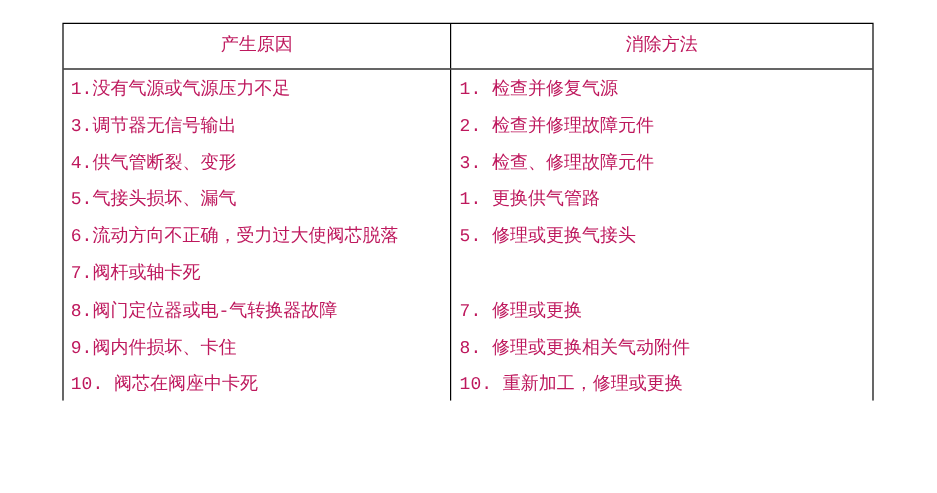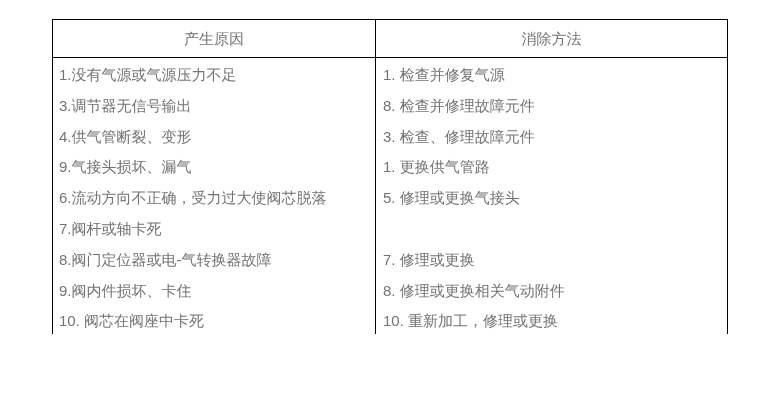--- a/index.html
+++ b/index.html
@@ -5,22 +5,22 @@
   html, body {
     margin: 0;
     padding: 0;
     background: #ffffff;
   }
   .page {
     position: relative;
     width: 781px;
     height: 334px;
     background: #ffffff;
-    font-family: Liberation Sans, sans-serif;
-    color: #737373;
+    font-family: Liberation Mono, monospace;
+    color: #be185d;
     overflow: hidden;
   }
   .tbl {
     position: absolute;
     left: 52px;
     top: 19px;
     width: 676px;
     box-sizing: border-box;
     border: 1px solid #000000;
     border-bottom-width: 2px;
@@ -77,31 +77,31 @@
   <div class="tbl">
     <div class="hdr-row">
       <div class="hdr-cell left">产生原因</div>
       <div class="hdr-cell right">消除方法</div>
     </div>
     <div class="body-row">
       <div class="body-cell left">
         <div class="line">1.没有气源或气源压力不足</div>
         <div class="line">3.调节器无信号输出</div>
         <div class="line">4.供气管断裂、变形</div>
-        <div class="line">9.气接头损坏、漏气</div>
+        <div class="line">5.气接头损坏、漏气</div>
         <div class="line">6.流动方向不正确，受力过大使阀芯脱落</div>
         <div class="line">7.阀杆或轴卡死</div>
         <div class="line">8.阀门定位器或电-气转换器故障</div>
         <div class="line">9.阀内件损坏、卡住</div>
         <div class="line">10. 阀芯在阀座中卡死</div>
         <div class="line"></div>
       </div>
       <div class="body-cell right">
         <div class="line">1. 检查并修复气源</div>
-        <div class="line">8. 检查并修理故障元件</div>
+        <div class="line">2. 检查并修理故障元件</div>
         <div class="line">3. 检查、修理故障元件</div>
         <div class="line">1. 更换供气管路</div>
         <div class="line">5. 修理或更换气接头</div>
         <div class="line"></div>
         <div class="line">7. 修理或更换</div>
         <div class="line">8. 修理或更换相关气动附件</div>
         <div class="line">10. 重新加工，修理或更换</div>
       </div>
     </div>
   </div>

